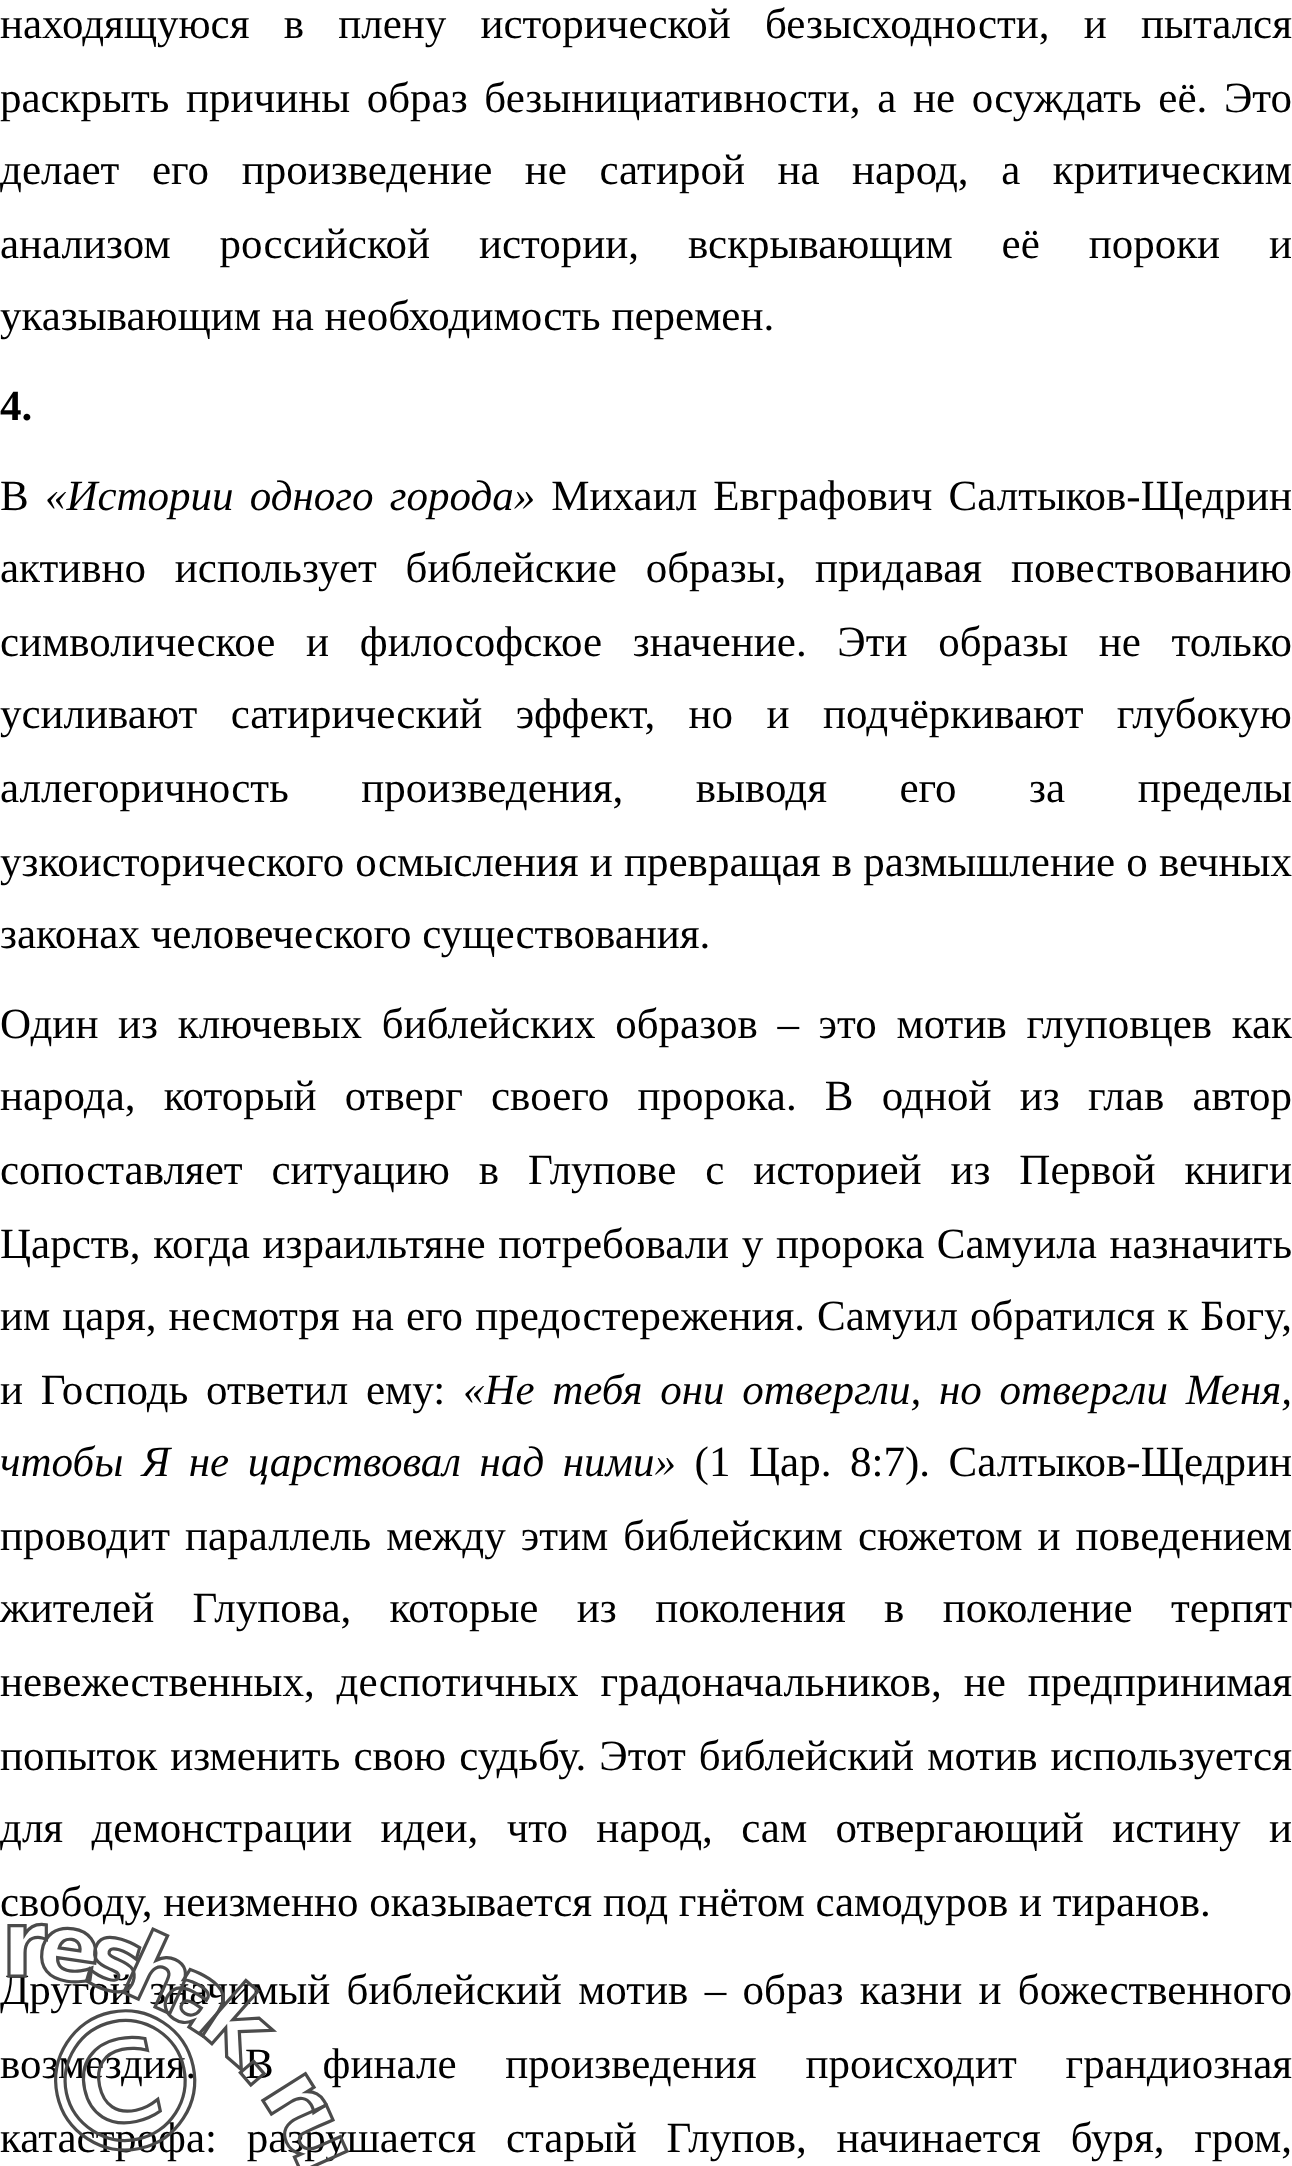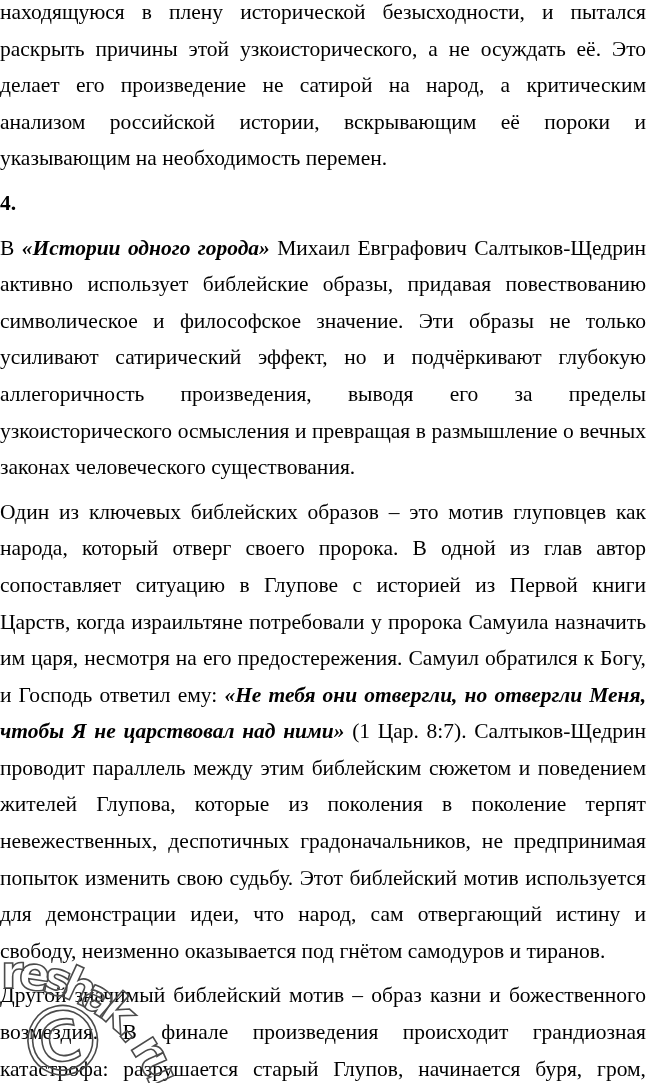--- a/index.html
+++ b/index.html
@@ -18,21 +18,21 @@
     font-size: 21.5px;
     line-height: 36.6px;
     color: #000000;
     text-align: justify;
   }
   .doc p { margin: 0 0 8px 0; }
   .doc p.heading {
     font-weight: bold;
     text-align: left;
   }
-  .it { font-style: italic; font-weight: bold; }
+  .it { font-style: italic; }
 
   .watermark {
     position: absolute;
     inset: 0;
     pointer-events: none;
     z-index: 3;
   }
   .wm-char {
     position: absolute;
     font-family: "DejaVu Sans", sans-serif;
@@ -52,21 +52,21 @@
     line-height: 1;
     color: transparent;
     -webkit-text-stroke: 1.6px #4b4b4b;
   }
 </style>
 </head>
 <body>
 
 <div class="doc">
 
-  <p><span>находящуюся в плену исторической безысходности, и пытался раскрыть причины этой узкоисторического, а не осуждать её. Это делает его произведение не сатирой на народ, а критическим анализом российской истории, вскрывающим её пороки и указывающим на необходимость перемен.</span></p>
+  <p><span>находящуюся в плену исторической безысходности, и пытался раскрыть причины образ безынициативности, а не осуждать её. Это делает его произведение не сатирой на народ, а критическим анализом российской истории, вскрывающим её пороки и указывающим на необходимость перемен.</span></p>
 
   <p class="heading"><span>4.</span></p>
 
   <p><span>В </span><span class="it" style="font-style: italic;">«Истории одного города»</span><span> Михаил Евграфович Салтыков-Щедрин активно использует библейские образы, придавая повествованию символическое и философское значение. Эти образы не только усиливают сатирический эффект, но и подчёркивают глубокую аллегоричность произведения, выводя его за пределы узкоисторического осмысления и превращая в размышление о вечных законах человеческого существования.</span></p>
 
   <p><span>Один из ключевых библейских образов – это мотив глуповцев как народа, который отверг своего пророка. В одной из глав автор сопоставляет ситуацию в Глупове с историей из Первой книги Царств, когда израильтяне потребовали у пророка Самуила назначить им царя, несмотря на его предостережения. Самуил обратился к Богу, и Господь ответил ему: </span><span class="it" style="font-style: italic;">«Не тебя они отвергли, но отвергли Меня, чтобы Я не царствовал над ними»</span><span> (1 Цар. 8:7). Салтыков-Щедрин проводит параллель между этим библейским сюжетом и поведением жителей Глупова, которые из поколения в поколение терпят невежественных, деспотичных градоначальников, не предпринимая попыток изменить свою судьбу. Этот библейский мотив используется для демонстрации идеи, что народ, сам отвергающий истину и свободу, неизменно оказывается под гнётом самодуров и тиранов.</span></p>
 
   <p><span>Другой значимый библейский мотив – образ казни и божественного возмездия. В финале произведения происходит грандиозная катастрофа: разрушается старый Глупов, начинается буря, гром, земля</span></p>
 
 </div>

